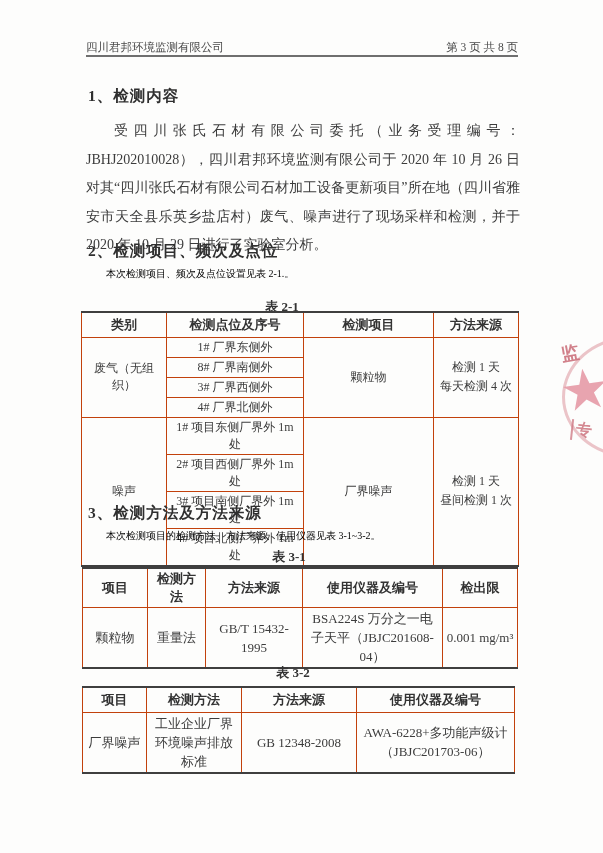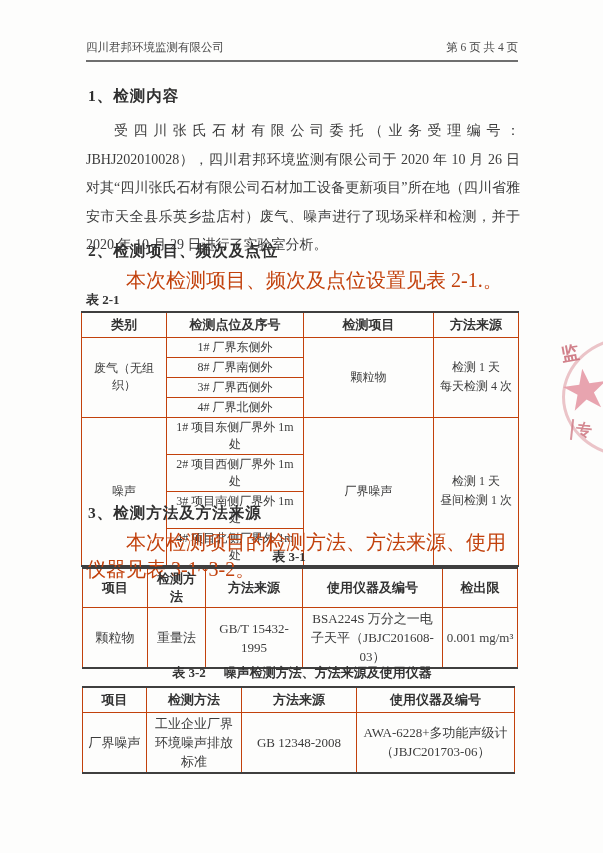--- a/index.html
+++ b/index.html
@@ -11,40 +11,39 @@
     font-family: "Liberation Serif", "DejaVu Serif", serif;
     color: #3d3d3d;
   }
 
   
   .doc-header {
     position: absolute; top: 40px; left: 86px; right: 85px;
     display: flex; justify-content: space-between; align-items: baseline;
     font-size: 11.5px; color: #4a4a4a;
     border-bottom: 2px solid #6f6f6f;
-    padding-bottom: 5px;
     gap: 43px;
   }
 
   
   .sec-title {
     position: absolute; left: 88px;
     font-size: 15.5px; font-weight: bold; color: #2f2f2f;
     letter-spacing: 1px;
   }
 
   .body-para {
     position: absolute; left: 86px; width: 434px;
     font-size: 14px; line-height: 28.5px;
     text-align: justify; text-indent: 2em;
     color: #3c3c3c;
   }
   .intro-line {
     position: absolute; left: 86px; width: 434px;
-    font-size: 20px; color: #c2410c; text-indent: 2em;
+    font-size: 10px; color: #000000; text-indent: 2em;
   }
 
   .tbl-caption {
     position: absolute; left: 86px; width: 432px;
     display: flex; justify-content: center; align-items: baseline;
     font-size: 13px; font-weight: bold; color: #333;
   }
 
   table.doc-table {
     position: absolute;
@@ -104,29 +103,29 @@
     transform: rotate(6deg);
     border-left: 2px solid rgba(201, 106, 118, 0.7);
     padding-left: 3px;
   }
 </style>
 </head>
 <body>
 
 <div class="doc-header">
   <span>四川君邦环境监测有限公司</span>
-  <span>第 6 页 共 4 页</span>
+  <span>第 3 页 共 8 页</span>
 </div>
 
 <div class="sec-title" style="top:86px;font-family:Liberation Serif, serif;">1、检测内容</div>
 <div class="body-para" style="top:117px;">受四川张氏石材有限公司委托（业务受理编号：JBHJ202010028），四川君邦环境监测有限公司于 2020 年 10 月 26 日对其“四川张氏石材有限公司石材加工设备更新项目”所在地（四川省雅安市天全县乐英乡盐店村）废气、噪声进行了现场采样和检测，并于 2020 年 10 月 29 日进行了实验室分析。</div>
 
 <div class="sec-title" style="top:241px;">2、检测项目、频次及点位</div>
 <div class="intro-line" style="top:267px;">本次检测项目、频次及点位设置见表 2-1.。</div>
-<div class="tbl-caption" style="top:291px;justify-content:space-between;">
+<div class="tbl-caption" style="top:298px;">
   <span style="margin-right:40px;">表 2-1</span>
 </div>
 
 <table id="table-2-1" class="doc-table" style="top:311px; left:81px; width:437px;">
   <colgroup>
       <col style="width:85px">
       <col style="width:137px">
       <col style="width:130px">
       <col style="width:85px">
     </colgroup>
@@ -195,29 +194,28 @@
     <th>项目</th>
     <th>检测方法</th>
     <th>方法来源</th>
     <th>使用仪器及编号</th>
     <th>检出限</th>
   </tr>
   <tr class="datarow">
     <td>颗粒物</td>
     <td>重量法</td>
     <td>GB/T 15432-1995</td>
-    <td>BSA224S 万分之一电子天平（JBJC201608-03）</td>
+    <td>BSA224S 万分之一电子天平（JBJC201608-04）</td>
     <td>0.001 mg/m³</td>
   </tr>
 </tbody>
   </table>
 
 <div class="tbl-caption" style="top:664px;">
   <span style="margin-right:18px;">表 3-2</span>
-  <span>噪声检测方法、方法来源及使用仪器</span>
 </div>
 <table id="table-3-2" class="doc-table" style="top:686px; left:82px; width:433px;">
   <colgroup>
       <col style="width:64px">
       <col style="width:95px">
       <col style="width:115px">
       <col style="width:158px">
     </colgroup>
   <tbody>
       <tr class="hdr">

